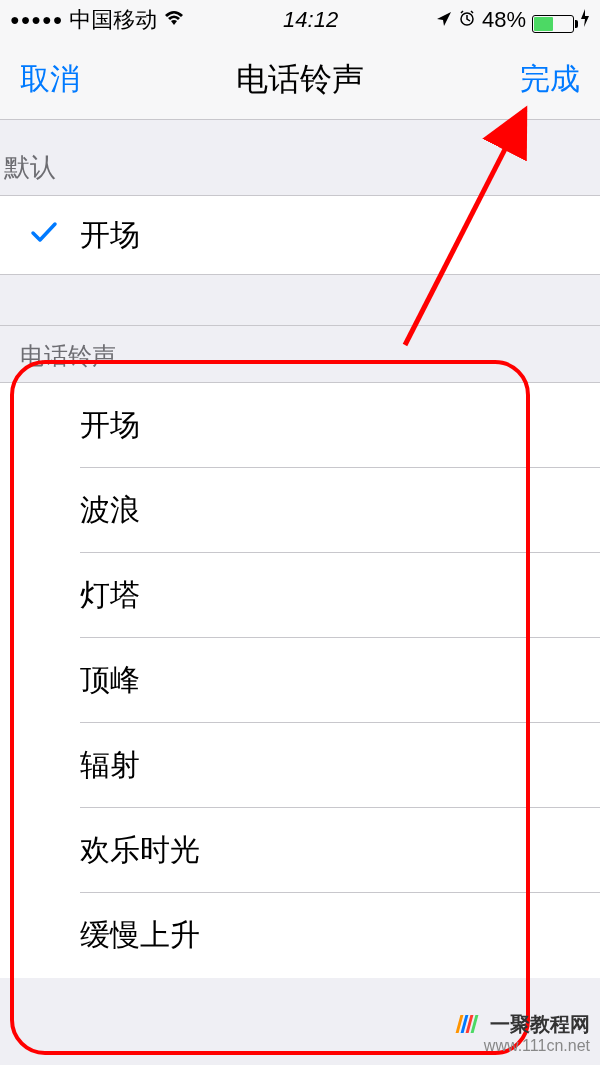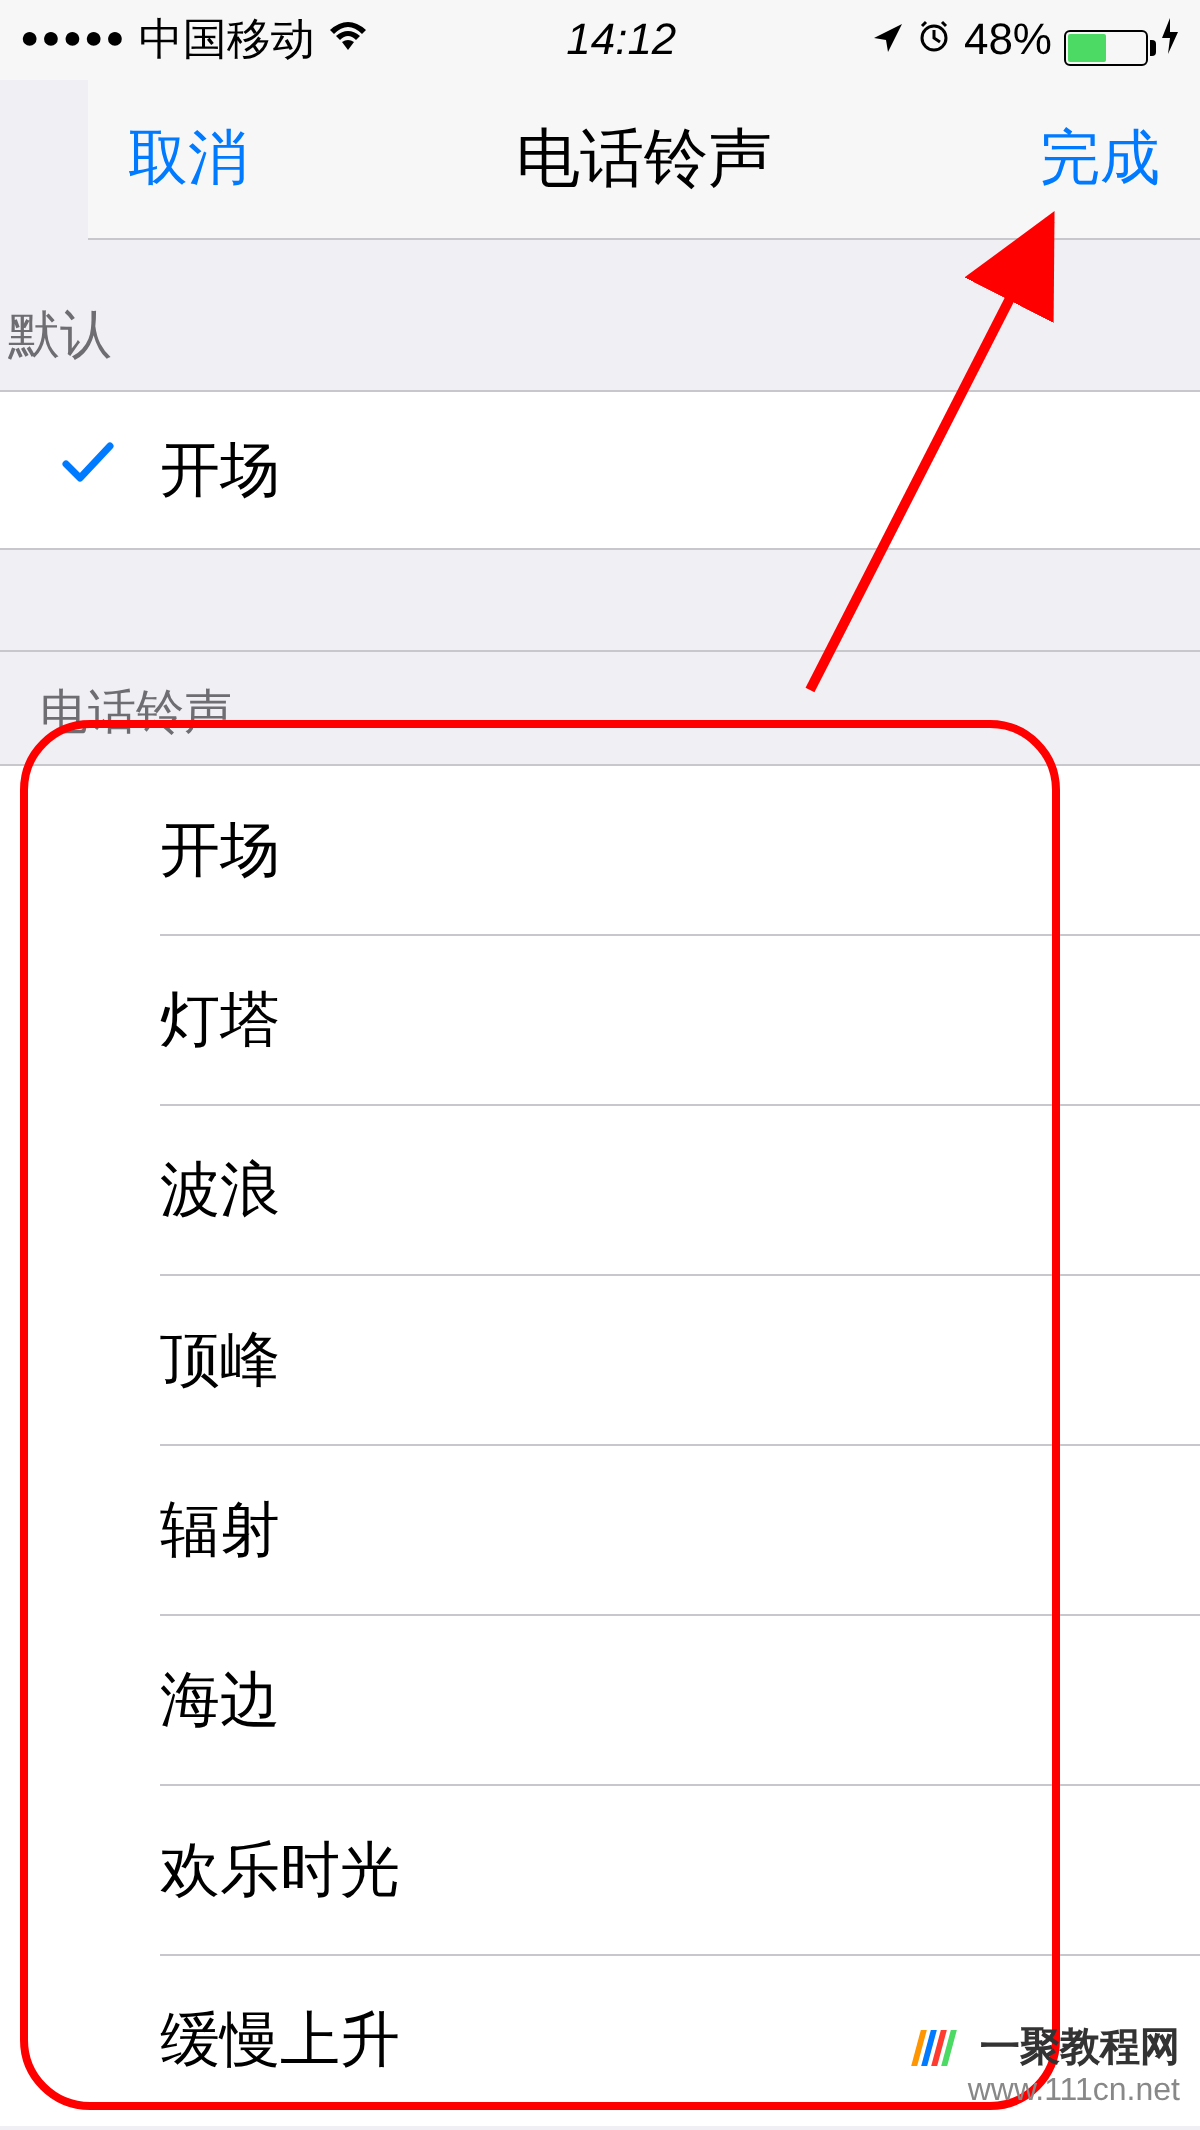--- a/index.html
+++ b/index.html
@@ -25,21 +25,20 @@
     .status-right { display: flex; align-items: flex-end; gap: 6px; }
     .dots { letter-spacing: 1px; font-size: 16px; }
     .nav-bar {
       height: 80px;
       background: #f7f7f8;
       display: flex;
       align-items: center;
       justify-content: space-between;
       padding: 0 20px;
       border-bottom: 1px solid #c8c7cc;
-      margin-left: 44px;
     }
     .nav-btn { color: #007aff; font-size: 30px; }
     .nav-title { font-size: 32px; color: #000; font-weight: 500; }
     .section-header {
       padding: 30px 20px 10px 4px;
       font-size: 26px;
       color: #6d6d72;
     }
     .cell {
       background: #fff;
@@ -193,33 +192,30 @@
 </div>
 
 <div style="height:50px;"></div>
 
 <div class="ringtone-list">
   <div class="section-header2">电话铃声</div>
   <div class="ringtone-item">
       <span>开场</span>
     </div>
   <div class="ringtone-item">
+      <span>波浪</span>
+    </div>
+  <div class="ringtone-item">
       <span>灯塔</span>
     </div>
   <div class="ringtone-item">
-      <span>波浪</span>
-    </div>
-  <div class="ringtone-item">
       <span>顶峰</span>
     </div>
   <div class="ringtone-item">
       <span>辐射</span>
-    </div>
-  <div class="ringtone-item">
-      <span>海边</span>
     </div>
   <div class="ringtone-item">
       <span>欢乐时光</span>
     </div>
   <div class="ringtone-item">
       <span>缓慢上升</span>
     </div>
 </div>
 
 <div class="red-box" style="left:10px; top:360px; width:520px; height:695px;"></div>

